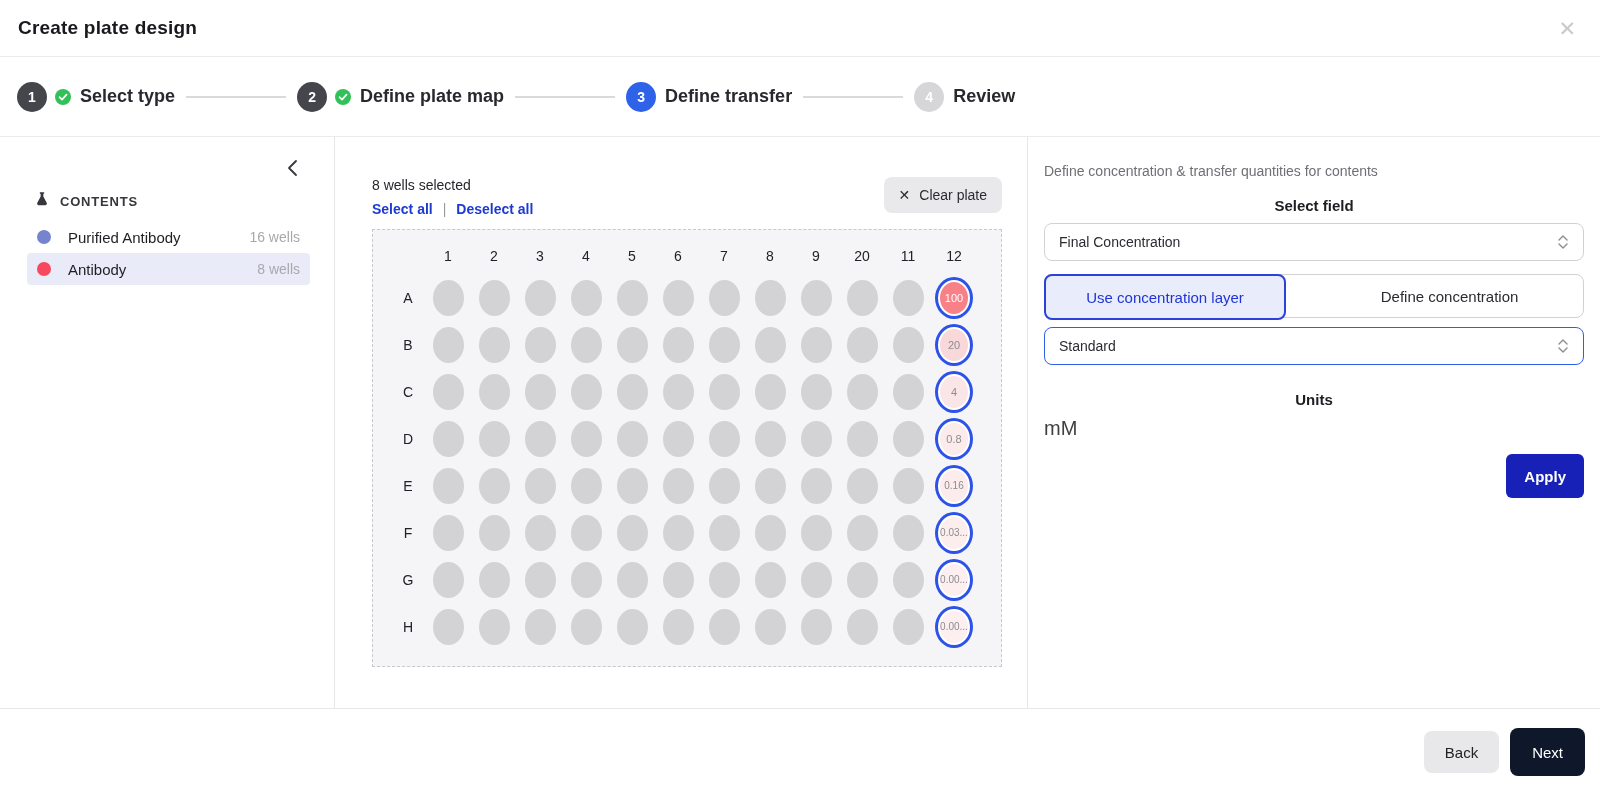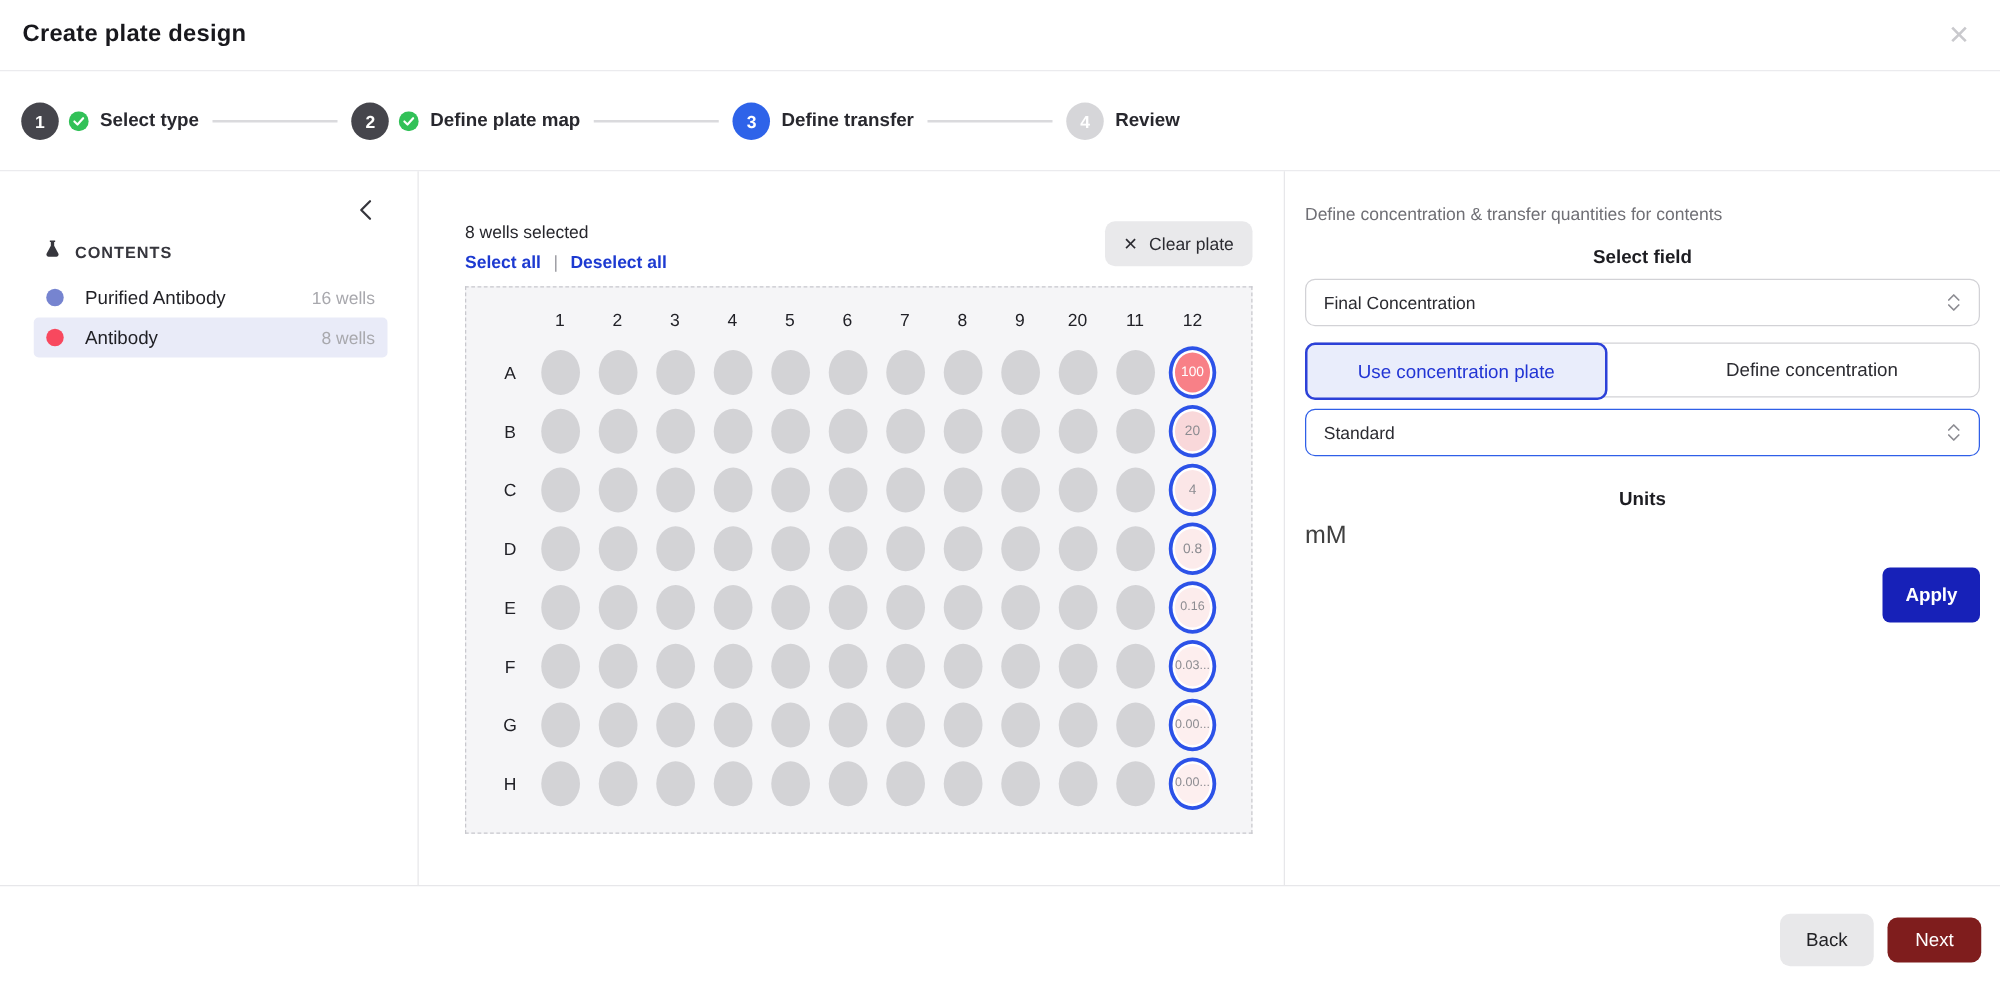--- a/index.html
+++ b/index.html
@@ -17,21 +17,21 @@
   
   .stepper { height:80px; flex:0 0 80px; display:flex; align-items:center;
     padding-left:17px; border-bottom:1px solid #ebebee; }
   .step { display:flex; align-items:center; }
   .step-circle { width:30px; height:30px; border-radius:50%; display:flex; align-items:center;
     justify-content:center; color:#fff; font-size:14px; font-weight:bold; flex:0 0 30px; }
   .step-circle.done { background:#45454c; }
   .step-circle.active { background:#2e63e9; }
   .step-circle.upcoming { background:#d6d6d9; }
   .step-check { width:16px; height:16px; margin-left:8px; flex:0 0 16px; }
-  .step-label { margin-left:9px; font-size:15px; font-weight:bold; color:#28282e; white-space:nowrap; }
+  .step-label { margin-left:9px; font-size:18px; font-weight:bold; color:#28282e; white-space:nowrap; }
   .step-conn { width:100px; height:2px; background:#dadadd; margin:0 11px; }
 
   
   .main { flex:1 1 auto; display:flex; min-height:0; }
 
   
   .sidebar { width:335px; flex:0 0 335px; border-right:1px solid #e7e7ea; position:relative;
     padding-top:18px; }
   .collapse-btn { position:absolute; top:22px; right:32px; width:18px; height:18px; cursor:pointer; }
   .side-head { display:flex; align-items:center; gap:10px; padding:36px 0 10px 34px; }
@@ -88,21 +88,21 @@
   .units-value { margin-top:9px; font-size:20px; color:#404040; }
   .apply-row { display:flex; justify-content:flex-end; margin-top:14px; }
   .apply-btn { background:#1721b8; color:#fff; border:none; border-radius:6px; height:44px;
     padding:0 18px; font-size:15px; font-weight:bold; font-family:inherit; cursor:pointer; }
 
   
   .modal-footer { height:87px; flex:0 0 87px; border-top:1px solid #e7e7ea; display:flex;
     align-items:center; justify-content:flex-end; gap:11px; padding-right:15px; }
   .back-btn { background:#e8e8ea; color:#222226; border:none; border-radius:8px; height:42px;
     padding:0 21px; font-size:15px; font-family:inherit; cursor:pointer; }
-  .next-btn { background:#7f1d1d; color:#fff; border:none; border-radius:8px; height:36px;
+  .next-btn { background:#0f172a; color:#fff; border:none; border-radius:8px; height:48px;
     padding:0 22px; font-size:15px; font-family:inherit; cursor:pointer;text-align:right; }
 </style>
 </head>
 <body>
 
 <div class="modal">
 
   <div class="modal-header">
     <div class="modal-title">Create plate design</div>
     <div class="close-x">✕</div>
@@ -327,21 +327,21 @@
 
       <div class="field-label">Select field</div>
       <div class="select-box">
         <span>Final Concentration</span>
         <svg class="stepper-icon" viewBox="0 0 12 16" width="12" height="16">
             <path d="M2 6l4-4 4 4M2 10l4 4 4-4" fill="none" stroke="#8c8c92" stroke-width="1.4" stroke-linecap="round" stroke-linejoin="round"></path>
           </svg>
       </div>
 
       <div class="segmented" id="segmented">
-          <div class="segment active">Use concentration plate</div>
+          <div class="segment active">Use concentration layer</div>
           <div class="segment inactive">Define concentration</div>
         </div>
 
       <div class="select-box focused">
         <span>Standard</span>
         <svg class="stepper-icon" viewBox="0 0 12 16" width="12" height="16">
             <path d="M2 6l4-4 4 4M2 10l4 4 4-4" fill="none" stroke="#8c8c92" stroke-width="1.4" stroke-linecap="round" stroke-linejoin="round"></path>
           </svg>
       </div>
 

